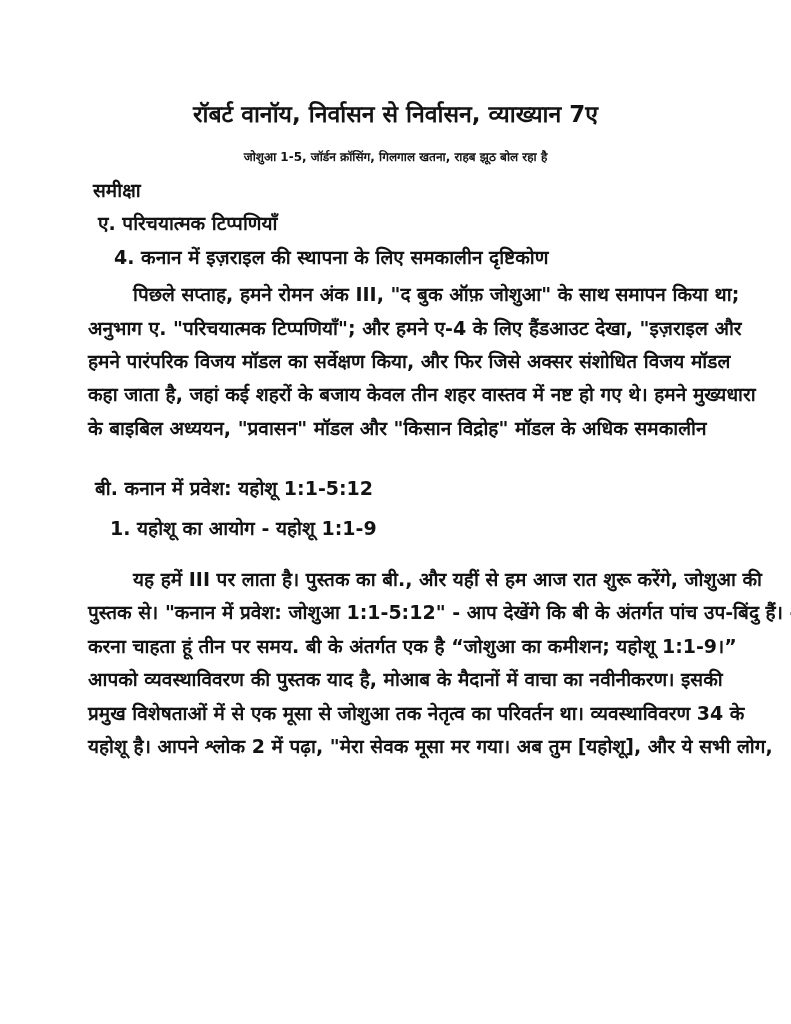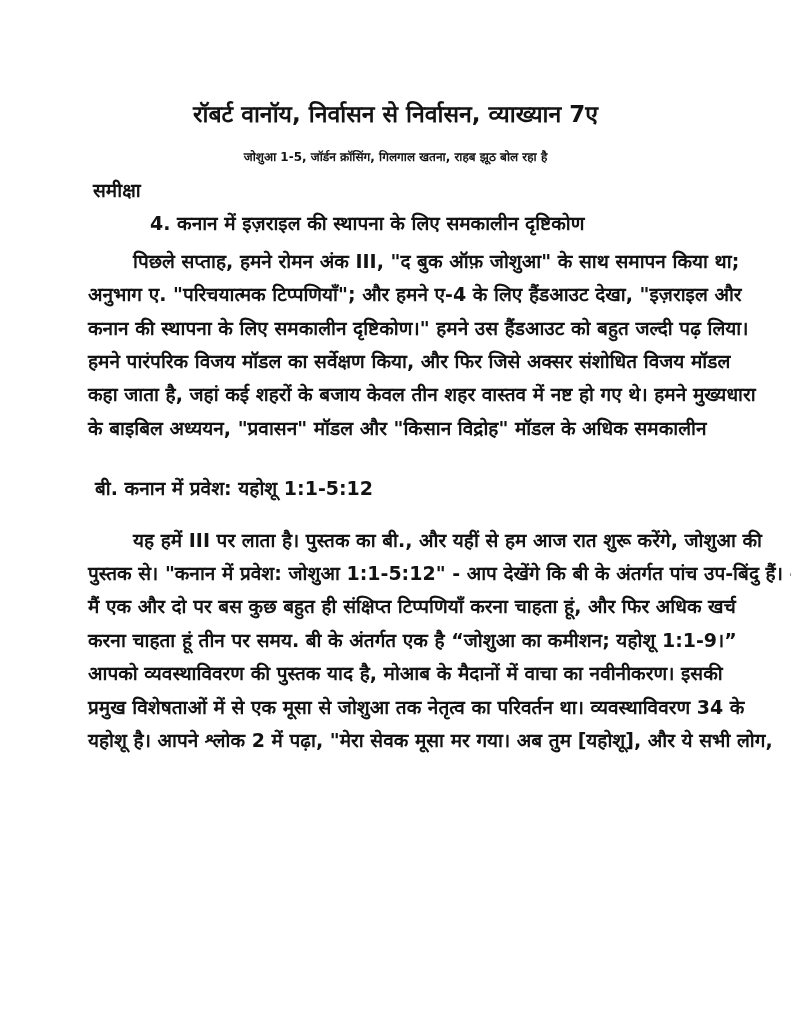--- a/index.html
+++ b/index.html
@@ -30,59 +30,59 @@
     line-height: 34px;
     margin-top: 8px;
   }
   .line {
     font-size: 19px;
     line-height: 33.4px;
     white-space: nowrap;
   }
   .ind-review   { margin-left: 5px; }
   .ind-outline  { margin-left: 10px; }
-  .ind-sub4     { margin-left: 62px; }
+  .ind-sub4     { margin-left: 26px; }
   .ind-b        { margin-left: 7px; }
   .ind-b1       { margin-left: 22px; }
   .first-indent { margin-left: 45px; }
   .para-1 { margin-top: 4px; }
   .heading-b  { margin-top: 27px; }
   .heading-b1 { margin-top: 6px; }
   .para-2 { margin-top: 18px; }
 </style>
 </head>
 <body>
 
 <div class="page">
 
   <div class="doc-title center-full">रॉबर्ट वानॉय, निर्वासन से निर्वासन, व्याख्यान 7ए</div>
 
   <div class="doc-subtitle center-full">जोशुआ 1-5, जॉर्डन क्रॉसिंग, गिलगाल खतना, राहब झूठ बोल रहा है</div>
 
   <div class="line ind-review">समीक्षा</div>
 
 
+  <div class="line ind-outline">ए. परिचयात्मक टिप्पणियाँ</div>
 
   <div class="line ind-sub4">4. कनान में इज़राइल की स्थापना के लिए समकालीन दृष्टिकोण</div>
 
   <div class="para-1">
     <div class="line first-indent">पिछले सप्ताह, हमने रोमन अंक III, "द बुक ऑफ़ जोशुआ" के साथ समापन किया था;</div>
     <div class="line">अनुभाग ए. "परिचयात्मक टिप्पणियाँ"; और हमने ए-4 के लिए हैंडआउट देखा, "इज़राइल और</div>
-    <div class="line">कनान की स्थापना के लिए समकालीन दृष्टिकोण।" हमने उस हैंडआउट को बहुत जल्दी पढ़ लिया।</div>
     <div class="line">हमने पारंपरिक विजय मॉडल का सर्वेक्षण किया, और फिर जिसे अक्सर संशोधित विजय मॉडल</div>
     <div class="line">कहा जाता है, जहां कई शहरों के बजाय केवल तीन शहर वास्तव में नष्ट हो गए थे। हमने मुख्यधारा</div>
     <div class="line">के बाइबिल अध्ययन, "प्रवासन" मॉडल और "किसान विद्रोह" मॉडल के अधिक समकालीन</div>
   </div>
 
   <div class="line ind-b heading-b">बी. कनान में प्रवेश: यहोशू 1:1-5:12</div>
 
+  <div class="line ind-b1 heading-b1">1. यहोशू का आयोग - यहोशू 1:1-9</div>
 
   <div class="para-2">
     <div class="line first-indent">यह हमें III पर लाता है। पुस्तक का बी., और यहीं से हम आज रात शुरू करेंगे, जोशुआ की</div>
     <div class="line">पुस्तक से। "कनान में प्रवेश: जोशुआ 1:1-5:12" - आप देखेंगे कि बी के अंतर्गत पांच उप-बिंदु हैं। -</div>
-    <div class="line">मैं एक और दो पर बस कुछ बहुत ही संक्षिप्त टिप्पणियाँ करना चाहता हूं, और फिर अधिक खर्च</div>
     <div class="line">करना चाहता हूं तीन पर समय. बी के अंतर्गत एक है “जोशुआ का कमीशन; यहोशू 1:1-9।”</div>
     <div class="line">आपको व्यवस्थाविवरण की पुस्तक याद है, मोआब के मैदानों में वाचा का नवीनीकरण। इसकी</div>
     <div class="line">प्रमुख विशेषताओं में से एक मूसा से जोशुआ तक नेतृत्व का परिवर्तन था। व्यवस्थाविवरण 34 के</div>
     <div class="line">यहोशू है। आपने श्लोक 2 में पढ़ा, "मेरा सेवक मूसा मर गया। अब तुम [यहोशू], और ये सभी लोग,</div>
   </div>
 
 </div>
 
 </body></html>

